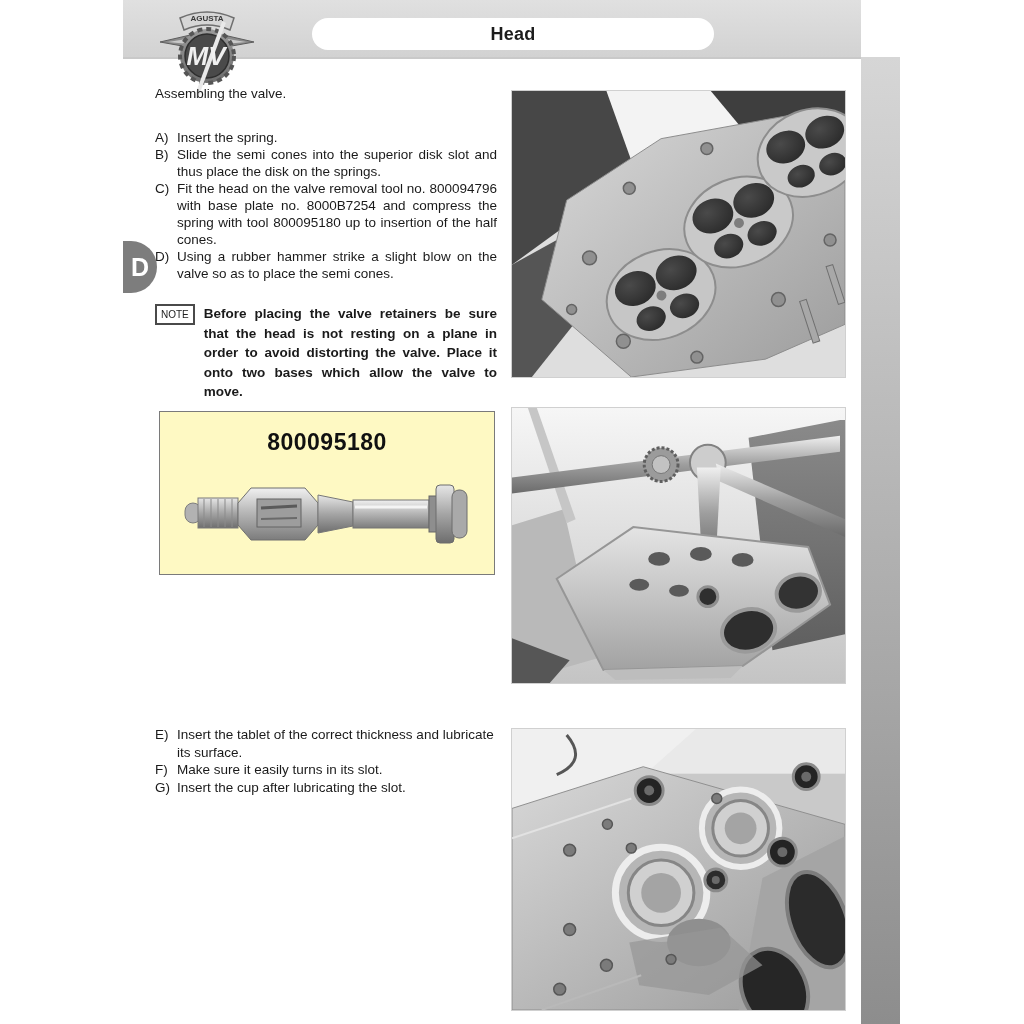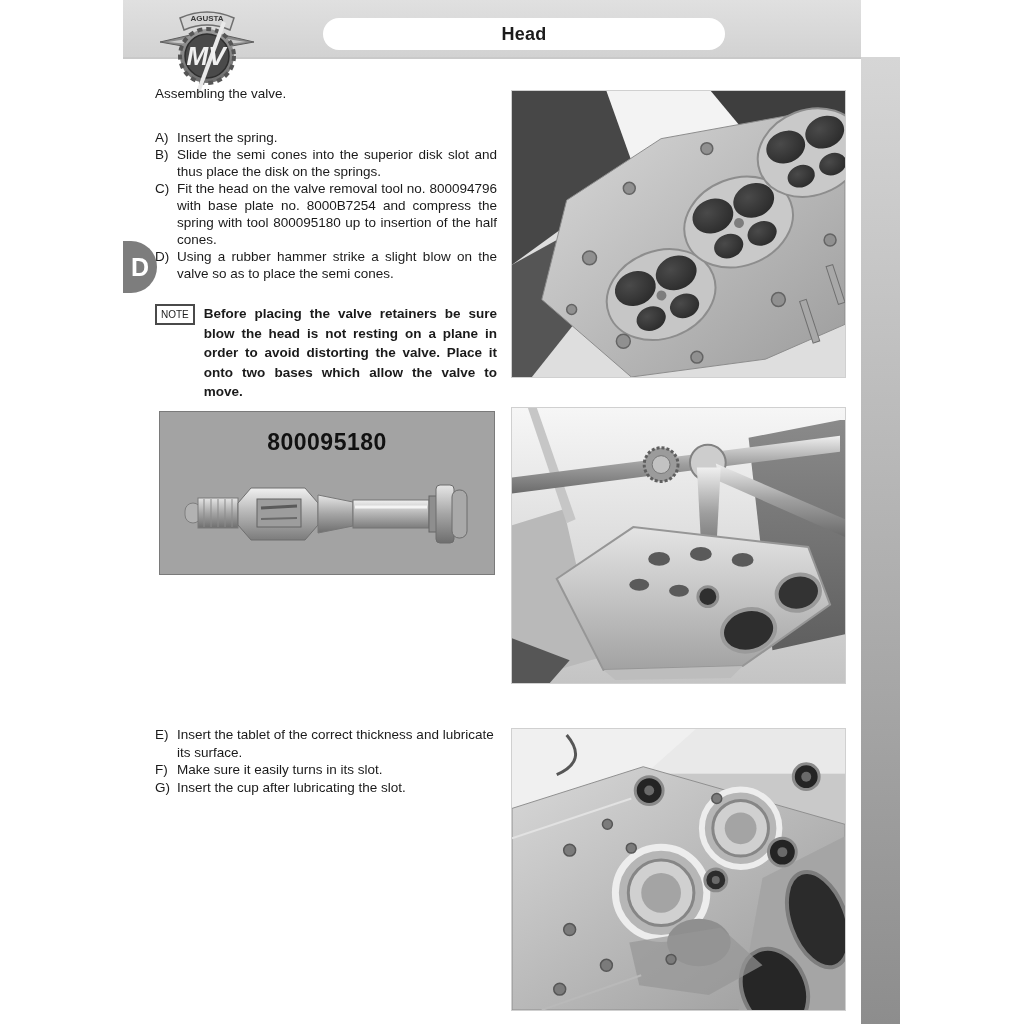--- a/index.html
+++ b/index.html
@@ -7,21 +7,21 @@
     position:relative;width:1024px;height:1024px;background:#ffffff;overflow:hidden;
     font-family:"Liberation Sans",sans-serif;color:#1a1a1a;padding-left:16px;
   }
   
   .header-bar{
     position:absolute;left:123px;top:0;width:738px;height:57px;
     background:linear-gradient(#e0e0e0,#d2d2d2);
     border-bottom:2px solid #c9c9c9;border-radius:0 0 0 0;
   }
   .title-pill{
-    position:absolute;left:323px;top:18px;width:402px;height:32px;
+    position:absolute;left:312px;top:18px;width:402px;height:32px;
     background:#ffffff;border-radius:16px;
     display:flex;align-items:center;justify-content:center;
     font-size:18px;font-weight:bold;color:#1c1c1c;letter-spacing:.3px;
   }
   .logo{position:absolute;left:158px;top:2px;width:98px;height:96px;}
   
   .side-band{
     position:absolute;left:861px;top:57px;width:39px;height:967px;
     background:linear-gradient(#d6d6d6,#8d8d8d);
   }
@@ -42,21 +42,21 @@
   .note-block{display:flex;margin-top:22px;}
   .note-label{
     flex:0 0 auto;align-self:flex-start;
     border:2px solid #4a4a4a;padding:0 4px;margin-right:9px;
     font-size:10px;line-height:17px;color:#222;
   }
   .note-text{flex:1;font-weight:bold;text-align:justify;line-height:19.5px;}
   
   .tool-box{
     position:absolute;left:159px;top:411px;width:336px;height:164px;
-    border:1px solid #7a7a7a;background:#a3a3a3;box-sizing:border-box;
+    border:1px solid #7a7a7a;background:#fef9c3;box-sizing:border-box;
     display:flex;flex-direction:column;align-items:center;
   }
   .part-number{margin-top:17px;font-size:23px;font-weight:bold;letter-spacing:.5px;color:#111;}
   .tool-img{margin-top:6px;}
   
   .text-col2{position:absolute;left:155px;top:726px;width:345px;font-size:13.5px;line-height:17.5px;}
   
   .photo{position:absolute;left:511px;width:335px;border:1px solid #d0d0d0;box-sizing:border-box;background:#dcdcdc;}
   .photo svg{display:block;}
   .photo1{top:90px;height:288px;}
@@ -113,21 +113,21 @@
       <span class="lbl">C)</span>
       <div class="txt">Fit the head on the valve removal tool no. 800094796 with base plate no. 8000B7254 and compress the spring with tool 800095180 up to insertion of the half cones.</div>
     </div>
     <div class="step">
       <span class="lbl">D)</span>
       <div class="txt">Using a rubber hammer strike a slight blow on the valve so as to place the semi cones.</div>
     </div>
 
     <div class="note-block">
       <span class="note-label">NOTE</span>
-      <div class="note-text">Before placing the valve retainers be sure blow the head is not resting on a plane in order to avoid distorting the valve. Place it onto two bases which allow the valve to move.</div>
+      <div class="note-text">Before placing the valve retainers be sure that the head is not resting on a plane in order to avoid distorting the valve. Place it onto two bases which allow the valve to move.</div>
     </div>
   </div>
 
   <div class="tool-box">
     <div class="part-number">800095180</div>
     <svg class="tool-img" width="300" height="100" viewBox="0 0 300 100">
       <defs>
         <linearGradient id="mtl" x1="0" y1="0" x2="0" y2="1">
           <stop offset="0" stop-color="#f0f0f0"></stop>
             <stop offset="0.45" stop-color="#b9b9b9"></stop>

